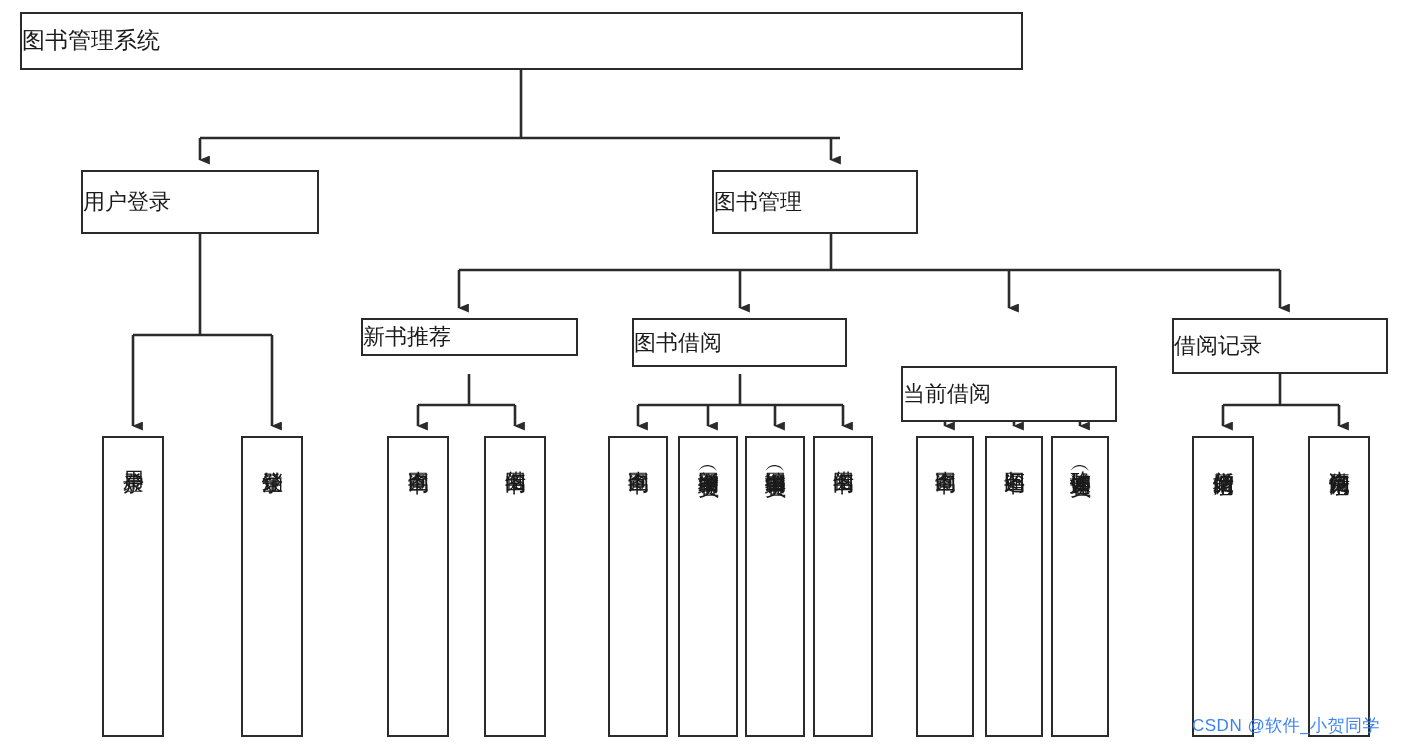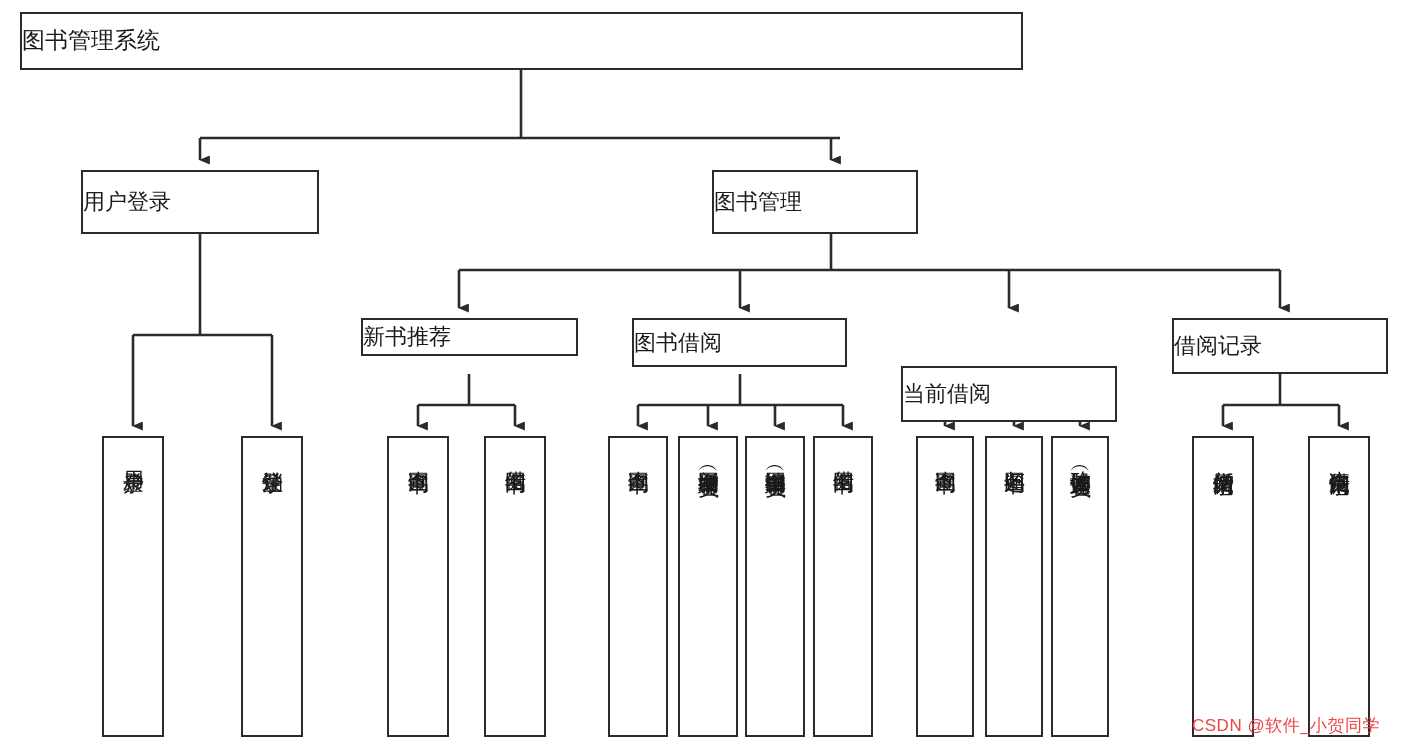--- a/index.html
+++ b/index.html
@@ -54,21 +54,21 @@
     white-space: nowrap;
   }
   .node.vert .vtext {
     writing-mode: vertical-rl;
     text-orientation: upright;
     display: block;
   }
   .watermark {
     position: absolute;
     font-size: 17px;
-    color: #ef4444;
+    color: #3b82f6;
     white-space: nowrap;
     letter-spacing: 0.5px;
   }
 </style>
 </head>
 <body>
 
 <div id="canvas">
 
   <svg id="wires" viewBox="0 0 1405 747" xmlns="http://www.w3.org/2000/svg">

